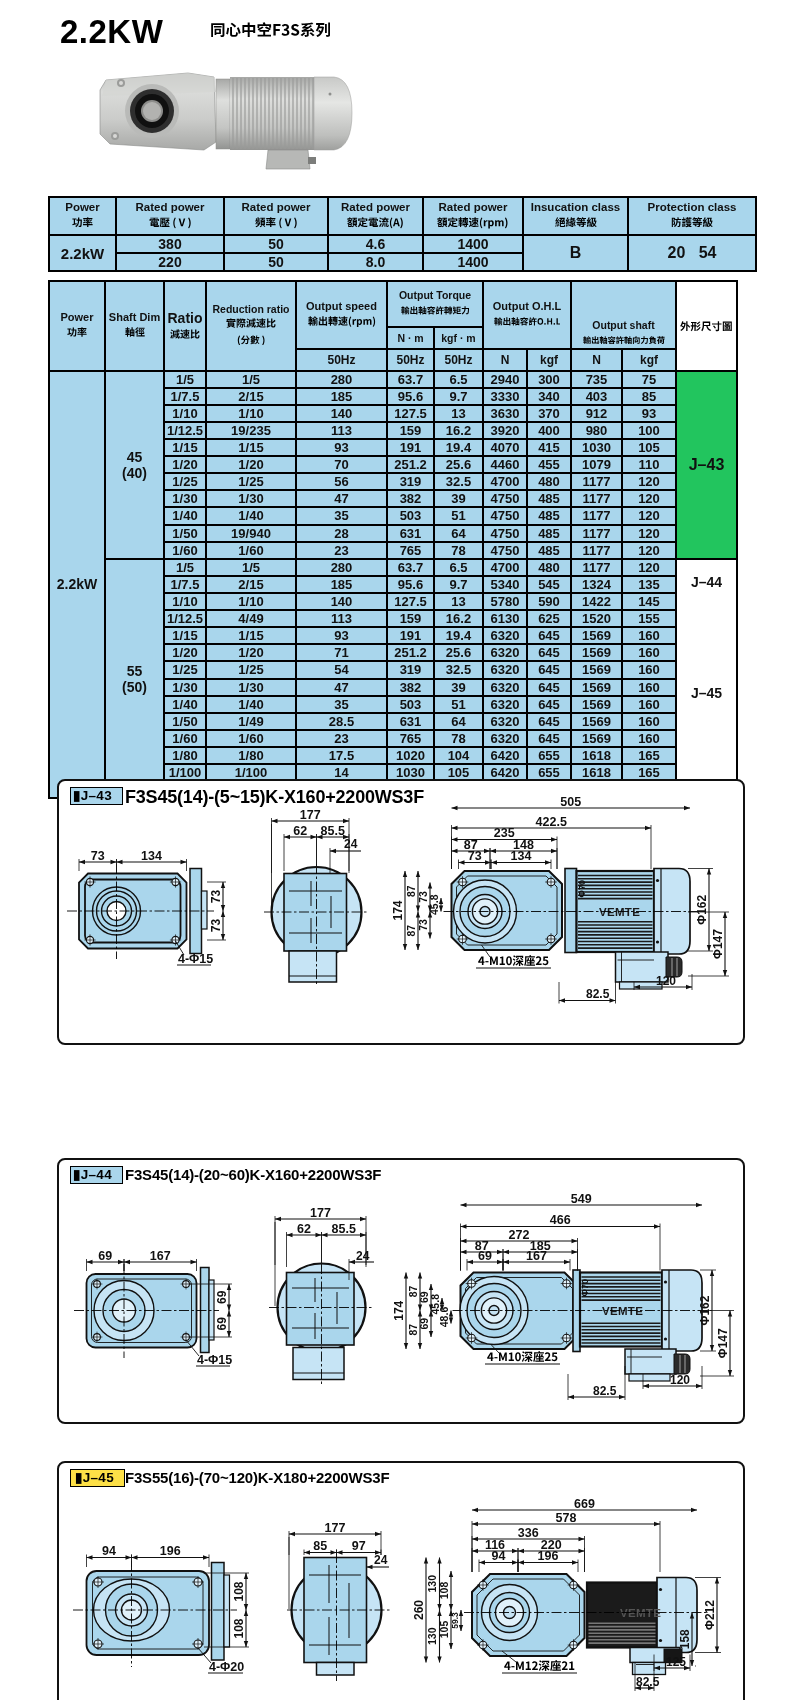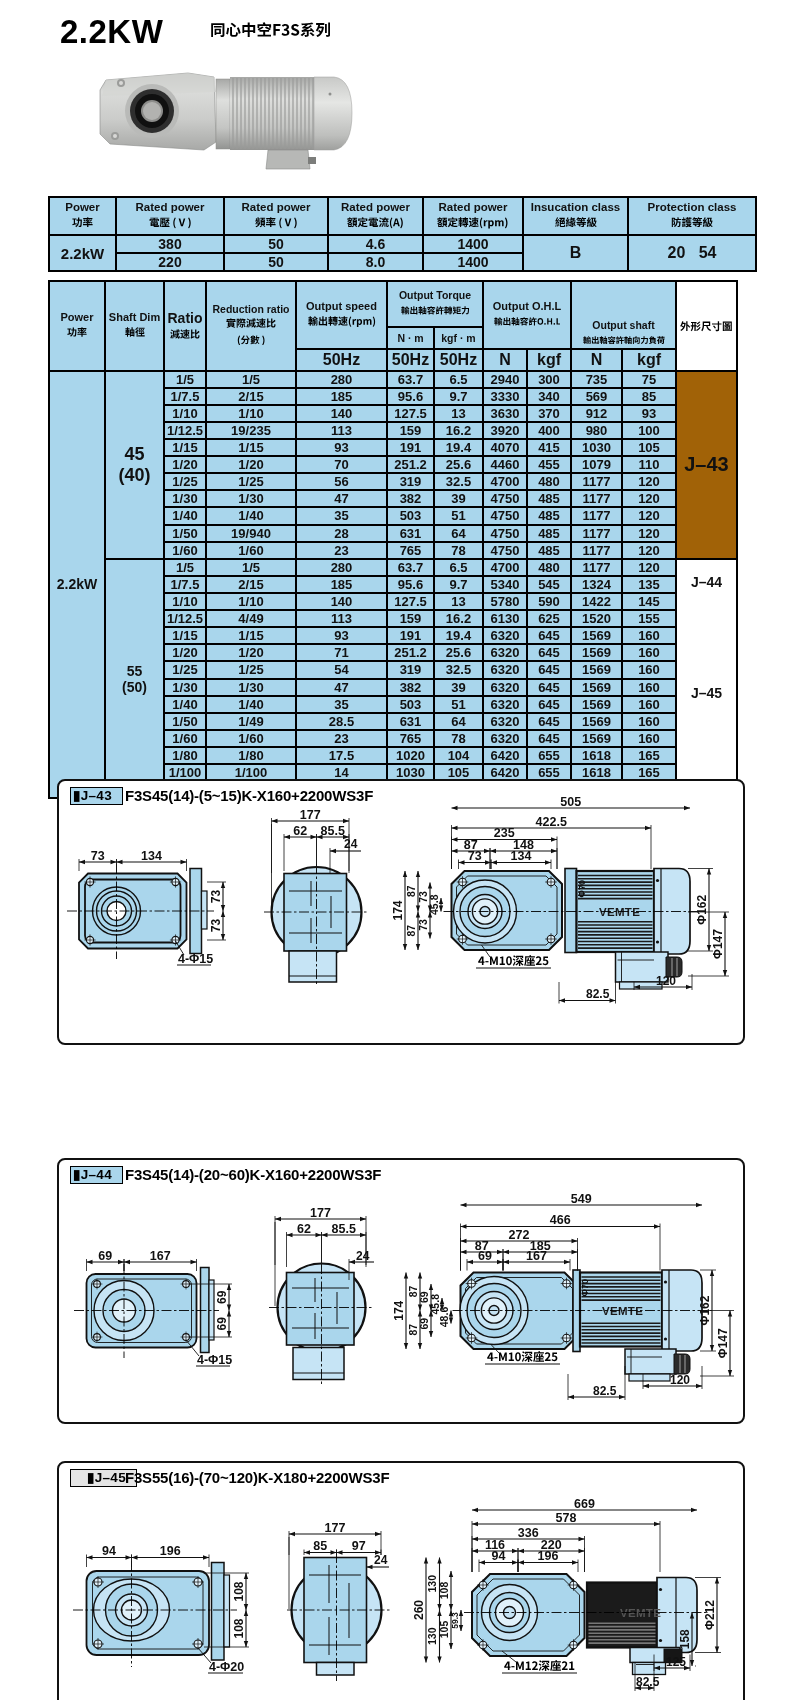--- a/index.html
+++ b/index.html
@@ -342,52 +342,52 @@
               <path transform="translate(21.0,0)" d="M1.7 -8.6V-5.4C1.7 -3.7 1.6 -1.4 0.2 0.1C0.5 0.3 1.1 0.7 1.3 1C2.5 -0.3 2.9 -2.4 3 -4.1H5.2C5.9 -1.6 7.1 0.1 9.3 0.9C9.5 0.5 9.9 -0 10.2 -0.3C8.2 -0.9 7.1 -2.2 6.5 -4.1H9.2V-8.6ZM3 -7.3H7.9V-5.3H3V-5.4Z"></path>
               <path transform="translate(31.5,0)" d="M1.5 -4.2C2.2 -3.4 3 -2.3 3.3 -1.6L4.5 -2.3C4.1 -3 3.3 -4.1 2.6 -4.8ZM6.3 -8.9V-6.8H0.5V-5.6H6.3V-0.7C6.3 -0.5 6.2 -0.4 5.9 -0.4C5.7 -0.4 4.8 -0.4 3.9 -0.4C4.1 -0.1 4.4 0.6 4.5 1C5.6 1 6.4 0.9 6.9 0.7C7.5 0.5 7.6 0.1 7.6 -0.7V-5.6H10V-6.8H7.6V-8.9Z"></path>
               <path transform="translate(42.0,0)" d="M3.9 -6.6H6.5V-6.2H3.9ZM3.5 -3.5H6.9V-1.5H3.5ZM4.7 -2.7H5.6V-2.4H4.7ZM4.1 -3.2V-1.8H6.3V-3.2ZM2.3 -5.2V-4.5H4.7V-4.2H2.6V-0.8H7.9V-4.2H5.7V-4.5H8.2V-5.2H5.7V-5.5H7.5V-7.2H2.9V-5.5H4.7V-5.2ZM0.8 -8.6V0.9H1.9V0.5H8.6V0.9H9.8V-8.6ZM1.9 -0.5V-7.5H8.6V-0.5Z"></path>
             </g>
           </svg></td>
       </tr>
 <tr style="height:13px;font-size:10.5px;">
         <td>N · m</td>
         <td>kgf · m</td>
       </tr>
-<tr style="height:22px;font-size:16px;">
+<tr style="height:22px;font-size:12px;">
         <td>50Hz</td>
         <td>50Hz</td>
         <td>50Hz</td>
         <td>N</td>
         <td>kgf</td>
         <td>N</td>
         <td>kgf</td>
       </tr>
 <tr style="height:17.12px;font-size:13px;">
         <td rowspan="25" style="font-size:14px;">2.2kW</td>
-        <td rowspan="11" style="font-size:18px;">45<br>(40)</td>
+        <td rowspan="11" style="font-size:14px;">45<br>(40)</td>
         <td>1/5</td>
         <td>1/5</td>
         <td>280</td>
         <td>63.7</td>
         <td>6.5</td>
         <td>2940</td>
         <td>300</td>
         <td>735</td>
         <td>75</td>
-        <td rowspan="11" style="background:#a16207;font-size:20px;">J–43</td>
+        <td rowspan="11" style="background:#22c55e;font-size:16px;">J–43</td>
       </tr>
 <tr style="height:17.12px;font-size:13px;">
         <td>1/7.5</td>
         <td>2/15</td>
         <td>185</td>
         <td>95.6</td>
         <td>9.7</td>
         <td>3330</td>
         <td>340</td>
-        <td>569</td>
+        <td>403</td>
         <td>85</td>
       </tr>
 <tr style="height:17.12px;font-size:13px;">
         <td>1/10</td>
         <td>1/10</td>
         <td>140</td>
         <td>127.5</td>
         <td>13</td>
         <td>3630</td>
         <td>370</td>
@@ -641,21 +641,21 @@
         <td>1863</td>
         <td>190</td>
       </tr>
 </tbody>
   </table>
 
 <div class="box" style="left:57px;top:779px;width:684px;height:262px;">
 
 <div style="position:absolute;left:11px;top:6px;width:49px;height:16px;background:#aad6ec;border:1.7px solid #000;font-size:13.5px;font-weight:bold;line-height:15px;padding-left:2px;letter-spacing:0.3px;">▮J–43</div>
 
-<div style="position:absolute;left:66px;top:5.5px;font-size:15px;font-weight:bold;letter-spacing:-0.2px;">F3S45(14)-(5~15)K-X160+2200WS3F</div>
+<div style="position:absolute;left:66px;top:5.5px;font-size:18px;font-weight:bold;letter-spacing:-0.2px;">F3S45(14)-(5~15)K-X160+2200WS3F</div>
 <svg class="abs" style="left:0;top:0" width="690" height="258">
       <path d="M29 92.5 L118.5 92.5 L127.5 101.5 L127.5 158.5 L118.5 167.5 L29 167.5 L20 158.5 L20 101.5 Z" fill="#aad6ec" stroke="#111" stroke-width="1.8"></path>
       <rect x="26" y="98.5" width="95.5" height="63" rx="7" fill="none" stroke="#111" stroke-width="1.8"></rect>
       <circle cx="57.5" cy="130" r="24" fill="#aad6ec" stroke="#111" stroke-width="1.4"></circle>
       <circle cx="57.5" cy="130" r="20" fill="#aad6ec" stroke="#111" stroke-width="1.4"></circle>
       <circle cx="57.5" cy="130" r="15" fill="#aad6ec" stroke="#111" stroke-width="1.4"></circle>
       <circle cx="57.5" cy="130" r="9.5" fill="#fff" stroke="#111" stroke-width="1.4"></circle>
       <circle cx="31" cy="101" r="3.6" fill="#e0f1fa" stroke="#111" stroke-width="1.1"></circle>
       <line x1="25.4" y1="101" x2="36.6" y2="101" stroke="#111" stroke-width="0.7"></line>
       <line x1="31" y1="95.4" x2="31" y2="106.6" stroke="#111" stroke-width="0.7"></line>
@@ -1126,21 +1126,21 @@
         <path transform="translate(57.4,0)" d="M0.5 0H6.2V-1.4H4.4C4 -1.4 3.4 -1.4 3 -1.3C4.5 -2.9 5.8 -4.5 5.8 -6C5.8 -7.6 4.7 -8.7 3.1 -8.7C2 -8.7 1.2 -8.2 0.4 -7.4L1.3 -6.5C1.8 -6.9 2.3 -7.3 2.9 -7.3C3.7 -7.3 4.2 -6.8 4.2 -6C4.2 -4.6 2.8 -3 0.5 -1Z"></path>
         <path transform="translate(64.2,0)" d="M3.2 0.2C4.7 0.2 6.2 -0.9 6.2 -2.8C6.2 -4.7 5 -5.5 3.5 -5.5C3.1 -5.5 2.8 -5.5 2.5 -5.3L2.7 -7.1H5.8V-8.5H1.2L1 -4.4L1.7 -3.9C2.3 -4.2 2.5 -4.3 3 -4.3C3.9 -4.3 4.5 -3.8 4.5 -2.8C4.5 -1.8 3.8 -1.2 3 -1.2C2.2 -1.2 1.6 -1.6 1.1 -2.1L0.3 -1C0.9 -0.4 1.8 0.2 3.2 0.2Z"></path>
       </g>
       <line x1="426" y1="204" x2="501.0" y2="204" stroke="#111" stroke-width="1"></line>
       <line x1="440" y1="193" x2="431.5" y2="184" stroke="#111" stroke-width="0.9"></line>
     </svg>
   </div>
 
 <div class="box" style="left:57px;top:1461px;width:684px;height:250px;">
 
-<div style="position:absolute;left:11px;top:6px;width:49px;height:16px;background:#e5e5e5;border:1.7px solid #000;font-size:13.5px;font-weight:bold;line-height:15px;padding-left:16px;letter-spacing:0.3px;">▮J–45</div>
+<div style="position:absolute;left:11px;top:6px;width:49px;height:16px;background:#fde047;border:1.7px solid #000;font-size:13.5px;font-weight:bold;line-height:15px;padding-left:4px;letter-spacing:0.3px;">▮J–45</div>
 
 <div style="position:absolute;left:66px;top:5.5px;font-size:15px;font-weight:bold;letter-spacing:-0.2px;">F3S55(16)-(70~120)K-X180+2200WS3F</div>
 <svg class="abs" style="left:0;top:0" width="690" height="246">
       <rect x="27.5" y="108" width="122.5" height="84" rx="10" fill="#aad6ec" stroke="#111" stroke-width="1.8"></rect>
       <rect x="33.5" y="114" width="110.5" height="72" rx="7" fill="none" stroke="#111" stroke-width="0.9"></rect>
       <ellipse cx="72.5" cy="147" rx="38" ry="31" fill="#c6e4f5" stroke="#111" stroke-width="1.4"></ellipse>
       <circle cx="72.5" cy="147" r="26" fill="#aad6ec" stroke="#111" stroke-width="1.4"></circle>
       <circle cx="72.5" cy="147" r="16" fill="#c6e4f5" stroke="#111" stroke-width="1.4"></circle>
       <circle cx="72.5" cy="147" r="10" fill="#e0f1fa" stroke="#111" stroke-width="1.4"></circle>
       <circle cx="39" cy="119" r="4" fill="#e0f1fa" stroke="#111" stroke-width="1.1"></circle>

